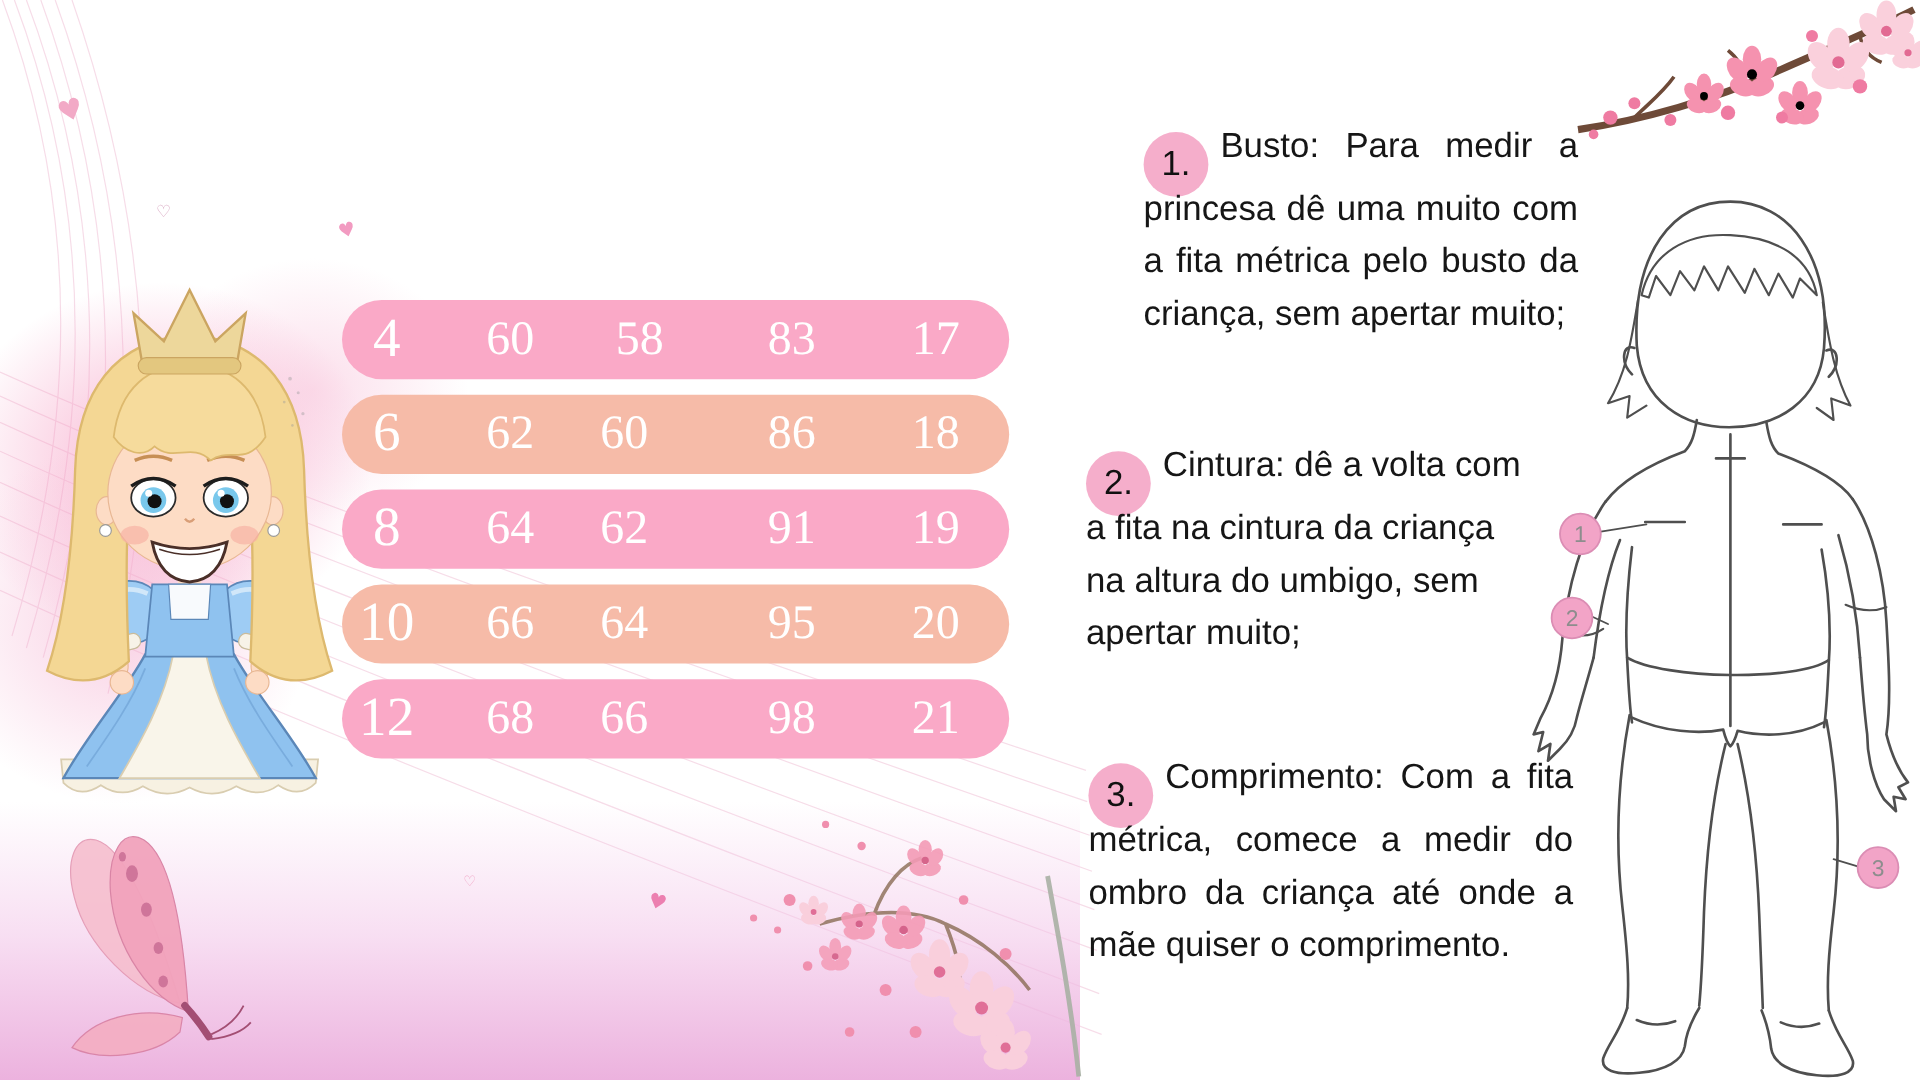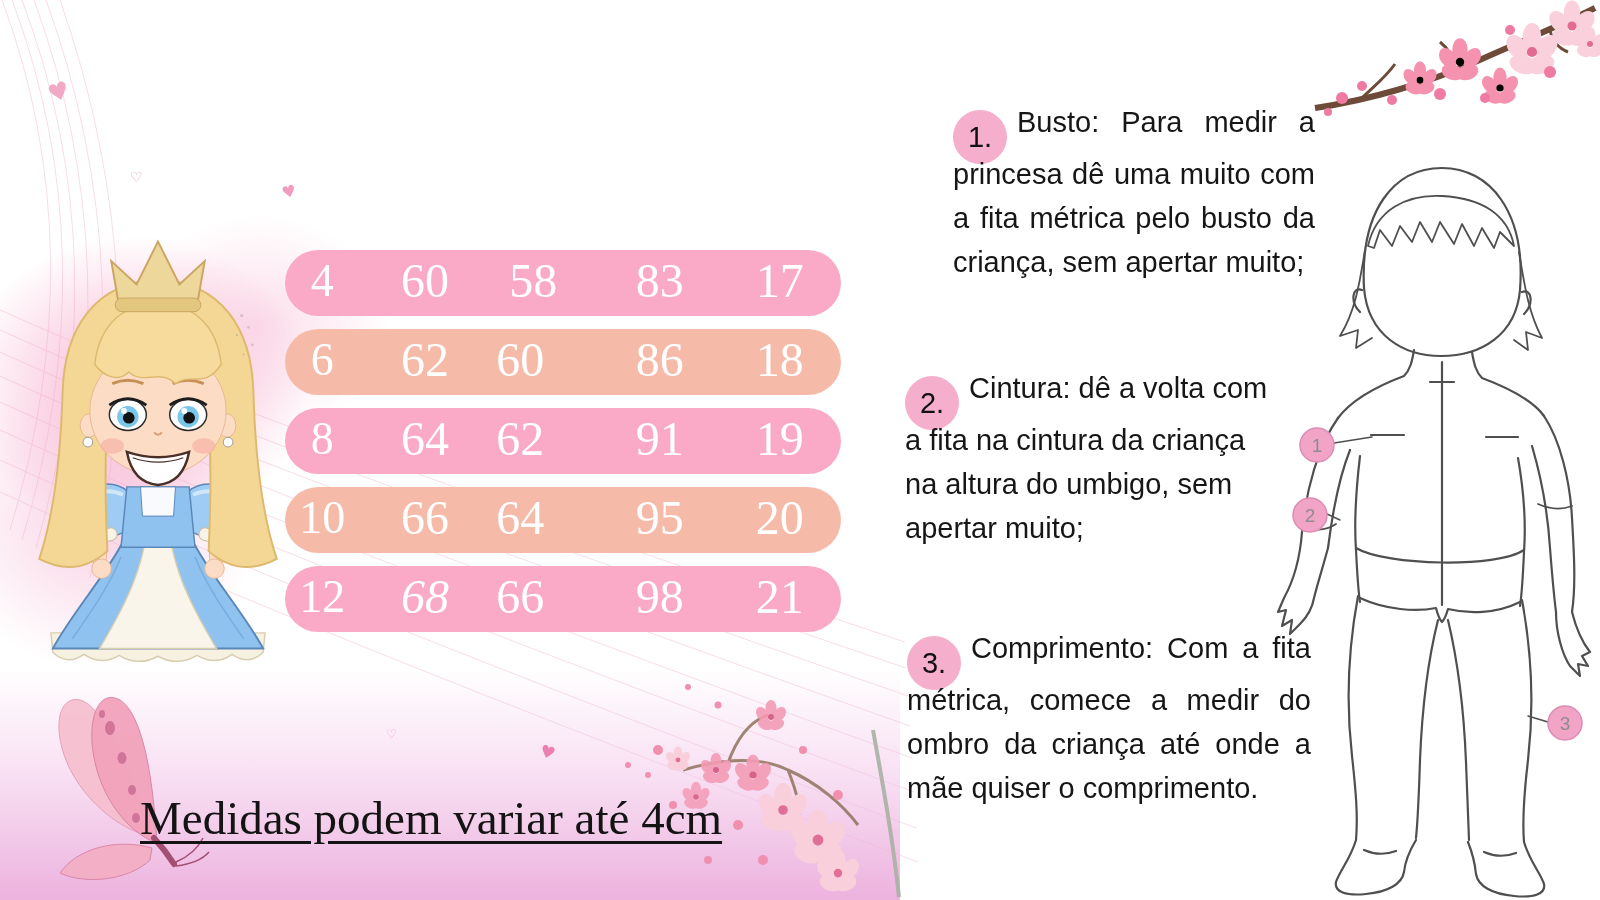--- a/index.html
+++ b/index.html
@@ -20,21 +20,21 @@
   .heart{font-family:"DejaVu Sans",sans-serif;line-height:1;}
 
   
   .table-header{left:248px;top:197px;width:604px;text-align:center;white-space:nowrap;
     font-family:"Liberation Serif",serif;font-weight:600;font-size:26px;color:#1f1f1f;}
   .size-table{left:285px;top:0;width:556px;height:650px;}
   .pill{position:absolute;left:0;width:556px;height:66px;border-radius:33px;}
   .pill.pink{background:var(--row-pink);}
   .pill.peach{background:var(--row-peach);}
   .cell{position:absolute;top:50%;transform:translate(-50%,-54%);
-    font-family:"Liberation Serif",serif;font-size:48px;color:#ffffff;}
+    font-family:"Liberation Serif",serif;font-size:40px;color:#ffffff;}
   .cell.col0{font-size:46px;}
 
   
   .note{left:140px;top:791px;width:640px;font-family:"Liberation Serif",serif;
     font-size:47px;color:#141414;text-decoration:underline;
     text-decoration-thickness:3px;text-underline-offset:7px;z-index:5;}
 
   
   .instruction{position:absolute;font-size:29px;line-height:44px;color:#161616;
     font-family:"Liberation Sans",sans-serif;}
@@ -189,28 +189,27 @@
       </div>
       <div class="pill peach" style="top: 487px;">
         <span class="cell col0" style="left: 6.7%;">10</span>
         <span class="cell col1" style="left: 25.2%;">66</span>
         <span class="cell col2" style="left: 42.3%;">64</span>
         <span class="cell col3" style="left: 67.4%;">95</span>
         <span class="cell col4" style="left: 89%;">20</span>
       </div>
       <div class="pill pink" style="top: 566px;">
         <span class="cell col0" style="left: 6.7%;">12</span>
-        <span class="cell col1" style="left: 25.2%; font-style: italic;">68</span>
+        <span class="cell col1" style="left: 25.2%;">68</span>
         <span class="cell col2" style="left: 42.3%;">66</span>
         <span class="cell col3" style="left: 67.4%;">98</span>
         <span class="cell col4" style="left: 89%;">21</span>
       </div>
     </div>
 
-  <div class="abs note">Medidas podem variar até 4cm</div>
 
   <svg class="abs z2" style="left:32px;top:688px;" width="200" height="195" viewBox="0 0 200 195">
     <path d="M118,148 C95,70 70,18 48,12 C30,8 22,30 30,60 C40,100 80,140 118,148 Z" fill="#F6BECE" stroke="#E397B2" opacity=".9"></path>
     <path d="M125,155 C120,75 108,25 88,12 C70,2 58,22 60,55 C64,105 95,145 125,155 Z" fill="#F2A3BC" stroke="#D881A3" opacity=".95"></path>
     <path d="M120,160 C85,150 45,160 28,185 C50,196 95,194 118,172 Z" fill="#F3AEC3" stroke="#D881A3" opacity=".92"></path>
     <g fill="#C76A92" opacity=".8">
       <ellipse cx="78" cy="40" rx="5" ry="7"></ellipse>
         <ellipse cx="90" cy="70" rx="4.5" ry="6"></ellipse>
       <ellipse cx="100" cy="102" rx="4" ry="5"></ellipse>
         <ellipse cx="70" cy="26" rx="3" ry="4"></ellipse>

